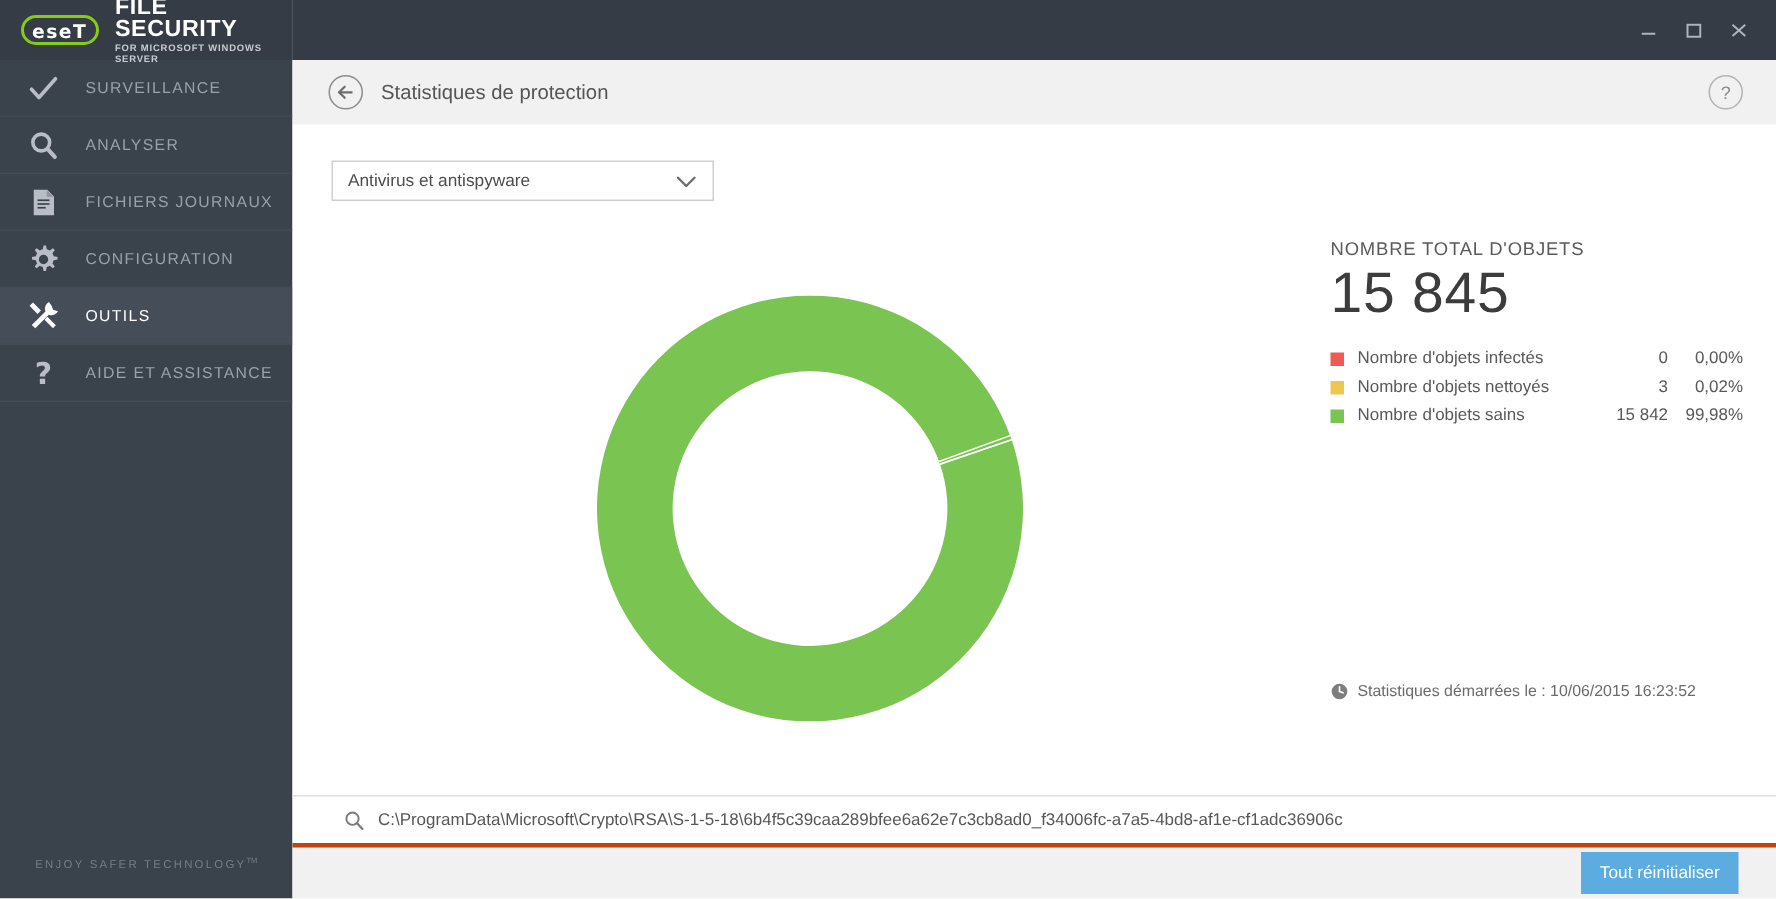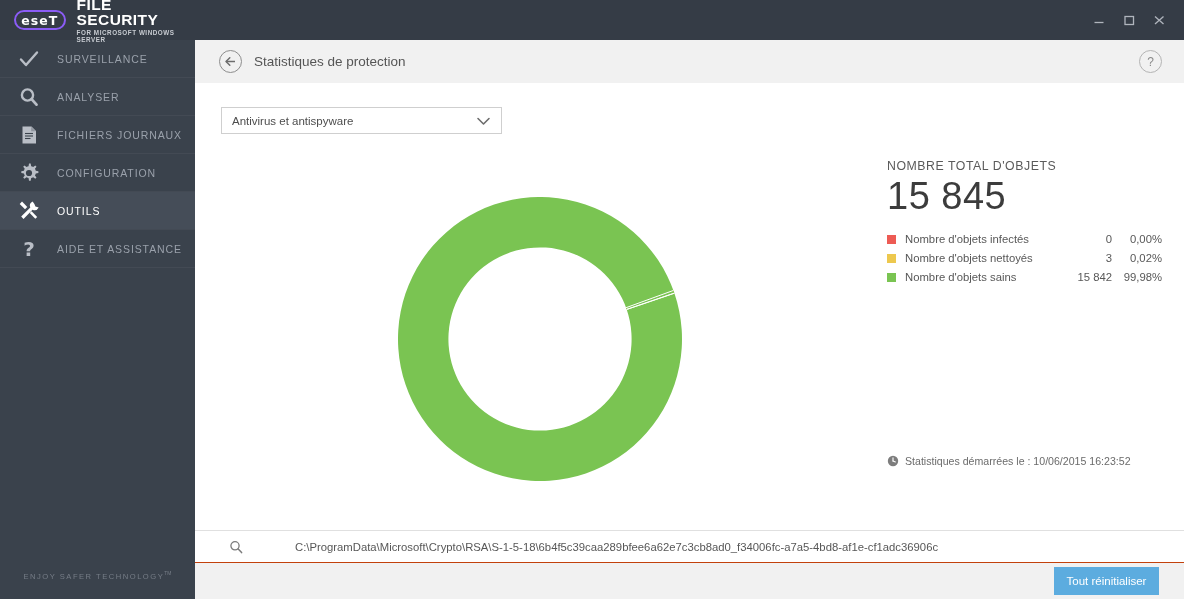--- a/index.html
+++ b/index.html
@@ -24,21 +24,21 @@
   }
   .brand {
     position: relative;
     height: 40px;
     display: flex; align-items: center;
     padding-left: 14px;
     background: #353c46;
   }
   .eset-logo {
     width: 56px; height: 20px;
-    border: 2px solid #8b5cf6;
+    border: 2px solid #84cc16;
     border-radius: 10px;
     display: flex; align-items: center; justify-content: center;
     font-size: 12.5px; font-weight: bold;
     letter-spacing: 1px;
     color: #ffffff;
     font-family: "DejaVu Sans", sans-serif;
   }
   .brand-text { margin-left: 11px; line-height: 1; }
   .brand-title {
     font-size: 15.5px; font-weight: bold; color: #ffffff;
@@ -133,21 +133,21 @@
   }
 
   
   .content {
     position: absolute; left: 195px; top: 83px;
     width: 989px; height: 447px;
     background: #ffffff;
   }
   .select-box {
     position: absolute; left: 26px; top: 24px;
-    width: 281px; height: 27px;
+    width: 255px; height: 27px;
     border: 1px solid #cfcfcf;
     background: #ffffff;
     display: flex; align-items: center;
     cursor: pointer;
   }
   .select-value {
     margin-left: 10px;
     font-size: 11.5px; color: #4d4d4d;
   }
   .select-arrow {
@@ -220,36 +220,36 @@
     font-family: "Liberation Sans", sans-serif;
     cursor: pointer;
   }
 
   
   .statusbar {
     position: absolute; left: 195px; top: 530px;
     width: 989px; height: 32px;
     background: #ffffff;
     border-top: 1px solid #e0e0e0;
-    display: flex; align-items: center; gap: 43px;
+    display: flex; align-items: center;
   }
   .status-icon { margin-left: 34px; display: flex; }
   .status-path {
     margin-left: 9px;
     font-size: 11.3px;
     color: #575757;
     white-space: nowrap;
   }
 
   
   .footer {
     position: absolute; left: 195px; top: 562px;
     width: 989px; height: 37px;
     background: #f1f1f1;
-    border-top: 1px solid #c2410c;
+    border-top: 3px solid #c2410c;
   }
   .reset-all-btn {
     position: absolute; right: 25px; top: 50%;
     transform: translateY(-50%);
     width: 105px; height: 28px;
     background: #5cacdf;
     border: none;
     color: #ffffff;
     font-size: 11.5px;
     font-family: "Liberation Sans", sans-serif;

